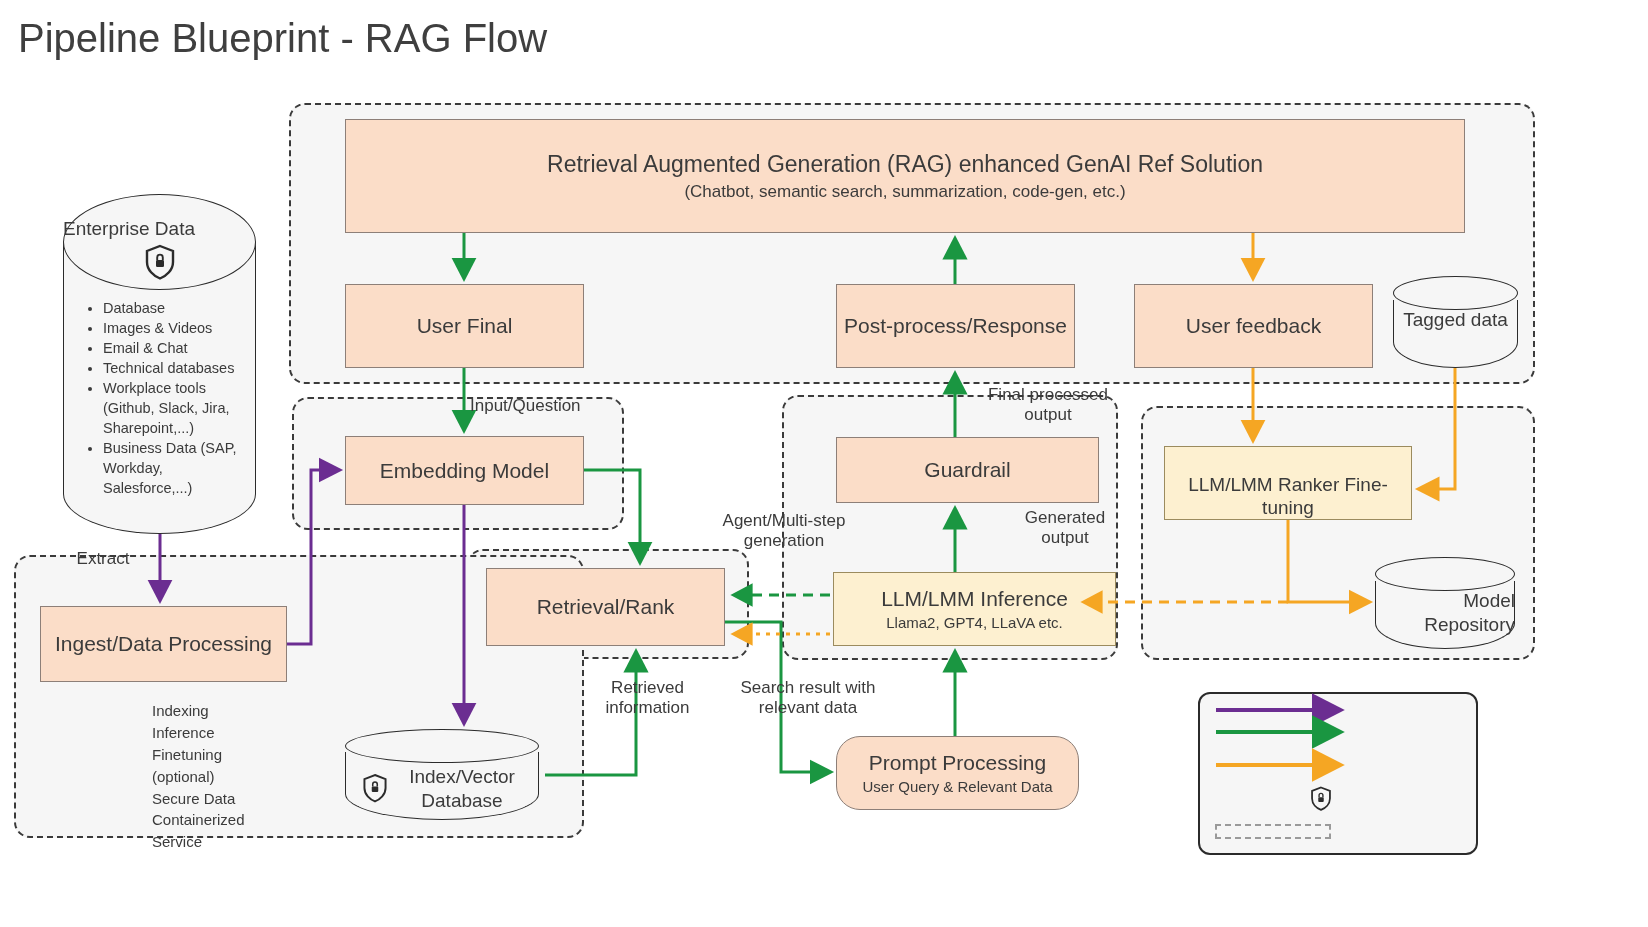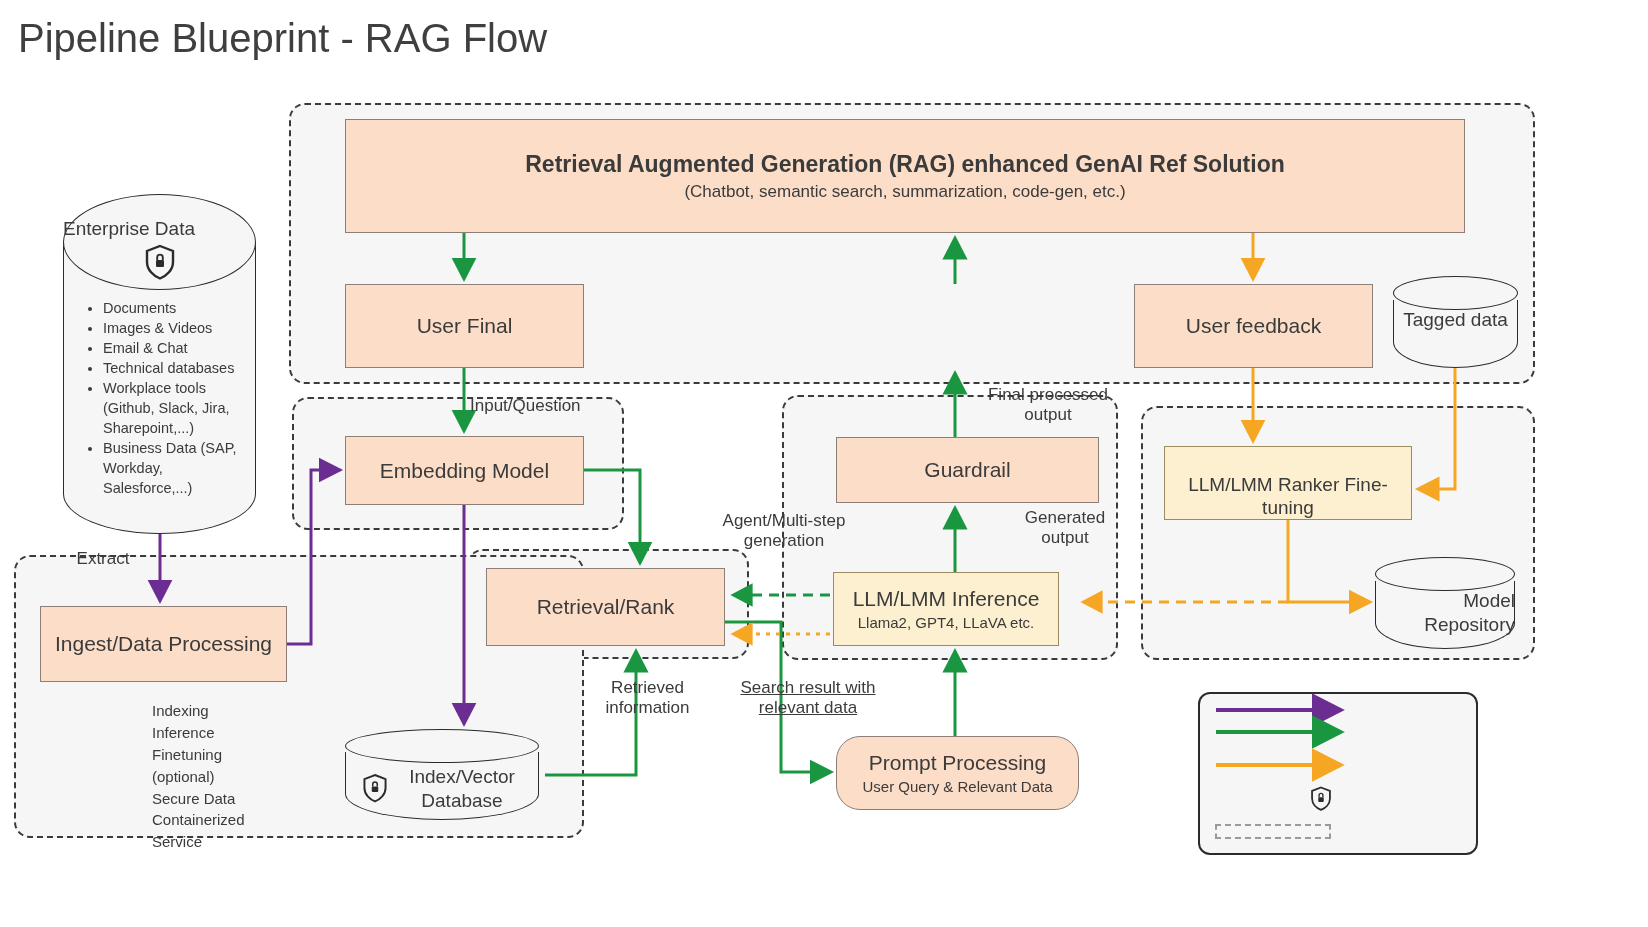--- a/index.html
+++ b/index.html
@@ -102,39 +102,42 @@
     <div class="ent-title">Enterprise Data</div>
     <div class="ent-shield">
       <svg width="32" height="36" viewBox="0 0 32 36">
         <path d="M16 2 L29 7 V18 C29 26 22.5 32 16 34.5 C9.5 32 3 26 3 18 V7 Z" fill="none" stroke="#2b2b2b" stroke-width="2.4"></path>
         <rect x="12" y="16" width="8" height="7" rx="1.3" fill="#2b2b2b"></rect>
         <path d="M13.2 16 v-2.6 a2.8 2.8 0 0 1 5.6 0 V16" fill="none" stroke="#2b2b2b" stroke-width="1.9"></path>
       </svg>
     </div>
     <div class="ent-list">
       <ul>
-        <li>Documents</li>
+        <li>Database</li>
         <li>Images &amp; Videos</li>
         <li>Email &amp; Chat</li>
         <li>Technical databases</li>
         <li>Workplace tools (Github, Slack, Jira, Sharepoint,...)</li>
         <li>Business Data (SAP, Workday, Salesforce,...)</li>
       </ul>
     </div>
   </div>
 
   <div class="pbox" style="left:345px;top:119px;width:1120px;height:114px;">
-    <div style="font-size:23px;font-weight:700;">Retrieval Augmented Generation (RAG) enhanced GenAI Ref Solution</div>
+    <div style="font-size:23px;font-weight:400;">Retrieval Augmented Generation (RAG) enhanced GenAI Ref Solution</div>
     <div class="sub" style="font-size:17px;margin-top:4px;">(Chatbot, semantic search, summarization, code-gen, etc.)</div>
   </div>
 
   <div class="pbox" style="left:345px;top:284px;width:239px;height:84px;font-size:21px;">
     <span>User Final</span>
   </div>
 
+  <div class="pbox" style="left:836px;top:284px;width:239px;height:84px;font-size:21px;">
+    <span>Post-process/Response</span>
+  </div>
 
   <div class="pbox" style="left:1134px;top:284px;width:239px;height:84px;font-size:21px;">
     <span>User feedback</span>
   </div>
 
   <div class="pbox" style="left:345px;top:436px;width:239px;height:69px;font-size:21px;">
     <span>Embedding Model</span>
   </div>
 
   <div class="pbox" style="left:836px;top:437px;width:263px;height:66px;font-size:21px;">
@@ -142,21 +145,21 @@
   </div>
 
   <div class="pbox yellow" style="left:1164px;top:446px;width:248px;height:74px;font-size:19px;padding:0 8px;justify-content:flex-end;">
     <span>LLM/LMM Ranker Fine-tuning</span>
   </div>
 
   <div class="pbox" style="left:486px;top:568px;width:239px;height:78px;font-size:21px;">
     <span>Retrieval/Rank</span>
   </div>
 
-  <div class="pbox yellow" style="left:833px;top:572px;width:226px;height:74px;">
+  <div class="pbox yellow" style="left:833px;top:572px;width:283px;height:74px;">
     <div style="font-size:21px;">LLM/LMM Inference</div>
     <div class="sub">Llama2, GPT4, LLaVA etc.</div>
   </div>
 
   <div class="pbox" style="left:40px;top:606px;width:247px;height:76px;font-size:21px;">
     <span>Ingest/Data Processing</span>
   </div>
 
   <div class="pbox" style="left:836px;top:736px;width:243px;height:74px;border-radius:24px;">
     <div style="font-size:21px;">Prompt Processing</div>
@@ -250,21 +253,21 @@
       <path d="M1288,602 L1084,602" stroke="#f5a623" stroke-dasharray="10 7" marker-end="url(#ah-orange)"></path>
     </g>
   </svg>
 
   <div class="elabel" style="left:58px;top:549px;width:90px;"><span>Extract</span></div>
   <div class="elabel" style="left:470px;top:396px;width:160px;text-align:left;"><span>Input/Question</span></div>
   <div class="elabel" style="left:963px;top:385px;width:170px;"><span>Final processed output</span></div>
   <div class="elabel" style="left:1000px;top:508px;width:130px;"><span>Generated output</span></div>
   <div class="elabel" style="left:694px;top:511px;width:180px;"><span>Agent/Multi-step generation</span></div>
   <div class="elabel" style="left:580px;top:678px;width:135px;"><span>Retrieved information</span></div>
-  <div class="elabel" style="left:718px;top:678px;width:180px;text-decoration:underline;"><span>Search result with relevant data</span></div>
+  <div class="elabel" style="left:718px;top:678px;width:180px;"><span>Search result with relevant data</span></div>
 
   <div id="legend"></div>
   <svg class="layer">
     <g fill="none" stroke-width="4">
       <path d="M1216,710 L1338,710" stroke="#6b2d91" marker-end="url(#ah-purple-lg)"></path>
       <path d="M1216,732 L1338,732" stroke="#1a9641" marker-end="url(#ah-green-lg)"></path>
       <path d="M1216,765 L1338,765" stroke="#f5a623" marker-end="url(#ah-orange-lg)"></path>
     </g>
   </svg>
   <div style="position:absolute;left:1310px;top:786px;">

